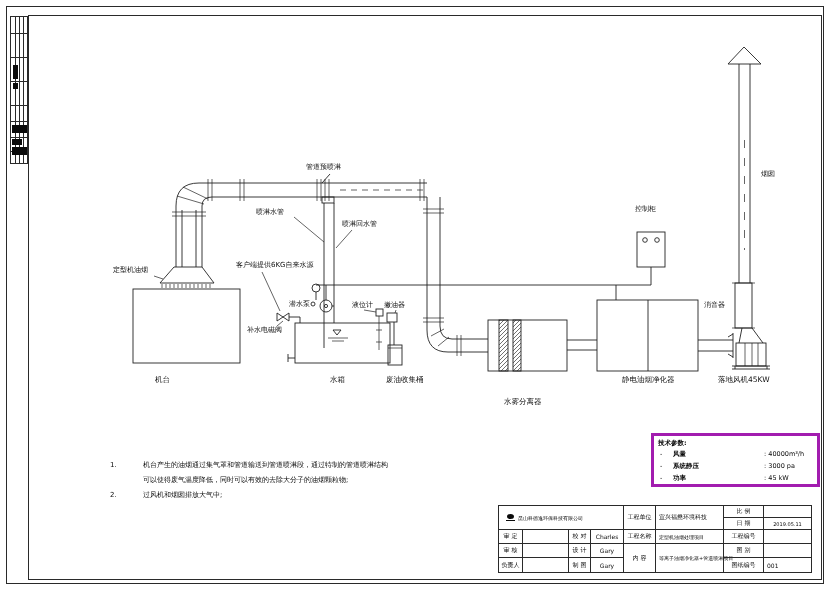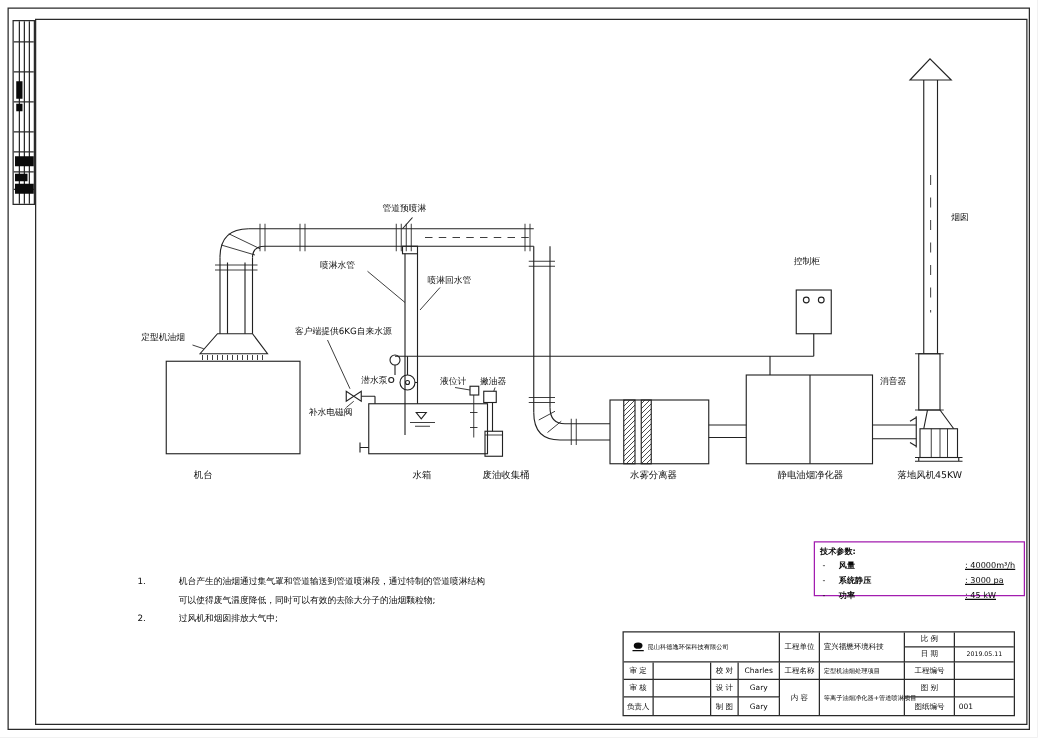--- a/index.html
+++ b/index.html
@@ -14,26 +14,26 @@
   .strip{position:absolute;left:10px;top:16px;width:18px;height:148px;border:1px solid #2a2a2a;box-sizing:border-box;}
   .strip .v{position:absolute;top:0;width:1px;height:100%;background:#2a2a2a;}
   .strip .h{position:absolute;left:0;width:100%;height:1px;background:#2a2a2a;}
   .strip .mark{position:absolute;background:#0a0a0a;}
   
   .notes{position:absolute;left:110px;top:458px;width:350px;font-size:7px;line-height:15px;color:#0a0a0a;}
   .notes .t{padding-left:33px;}
   .notes .item{display:flex;}
   .notes .num{width:33px;flex:0 0 33px;}
   
-  .params{position:absolute;left:651px;top:433px;width:169px;height:44px;border:1px solid #a21caf;box-sizing:border-box;font-size:6.5px;color:#0a0a0a;}
+  .params{position:absolute;left:651px;top:433px;width:169px;height:54px;border:3px solid #a21caf;box-sizing:border-box;font-size:6.5px;color:#0a0a0a;}
   .params .pt{position:absolute;left:4px;top:3px;font-weight:bold;}
   .params .row{position:absolute;left:0;width:100%;height:12px;}
   .params .dash{position:absolute;left:6px;}
   .params .nm{position:absolute;left:19px;font-weight:bold;}
-  .params .vl{position:absolute;left:120px;text-decoration:underline;}
+  .params .vl{position:absolute;left:110px;}
   
   .tb{position:absolute;left:498px;top:505px;width:312px;height:66px;border:1px solid #2a2a2a;box-sizing:content-box;font-size:6px;color:#0a0a0a;}
   .tb .cell{position:absolute;box-sizing:border-box;border-right:1px solid #2a2a2a;border-bottom:1px solid #2a2a2a;
             display:flex;align-items:center;justify-content:center;overflow:visible;white-space:nowrap;}
   .tb .cell.last-c{border-right:none;}
   .tb .cell.last-r{border-bottom:none;}
   .tb .cell.left{justify-content:flex-start;padding-left:3px;}
   .tb .small{font-size:5px;}
   .logo{width:9px;height:8px;margin:0 3px 0 4px;position:relative;flex:0 0 9px;}
   .logo .blob{position:absolute;left:1px;top:0;width:7px;height:5px;border-radius:50%;background:#0a0a0a;}
@@ -205,21 +205,21 @@
   <div class="lbl" style="left:289px;top:300px">潜水泵</div>
   <div class="lbl" style="left:352px;top:301px">液位计</div>
   <div class="lbl" style="left:384px;top:301px">撇油器</div>
   <div class="lbl" style="left:635px;top:205px">控制柜</div>
   <div class="lbl" style="left:704px;top:301px">消音器</div>
   <div class="lbl" style="left:761px;top:170px">烟囱</div>
 
   <div class="lbl-eq" style="left:155px;top:375px">机台</div>
   <div class="lbl-eq" style="left:330px;top:375px">水箱</div>
   <div class="lbl-eq" style="left:386px;top:375px">废油收集桶</div>
-  <div class="lbl-eq" style="left:504px;top:375px">水雾分离器</div>
+  <div class="lbl-eq" style="left:504px;top:397px">水雾分离器</div>
   <div class="lbl-eq" style="left:622px;top:375px">静电油烟净化器</div>
   <div class="lbl-eq" style="left:718px;top:375px">落地风机45KW</div>
 
   <div class="notes">
     <div class="item">
       <div class="num">1.</div>
       <div>
         <div>机台产生的油烟通过集气罩和管道输送到管道喷淋段，通过特制的管道喷淋结构</div>
         <div>可以使得废气温度降低，同时可以有效的去除大分子的油烟颗粒物;</div>
       </div>

